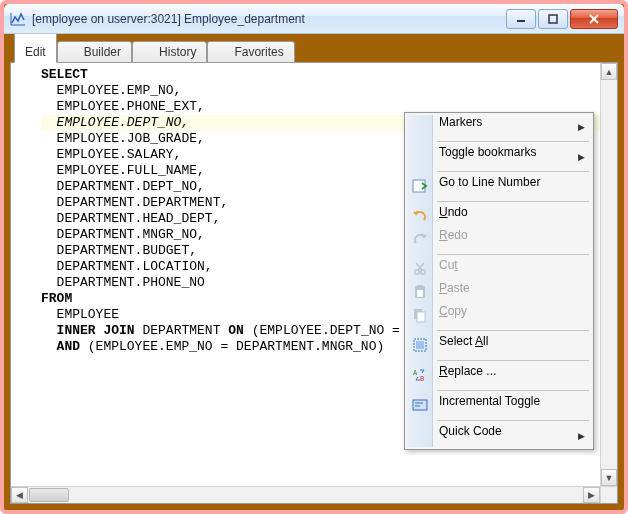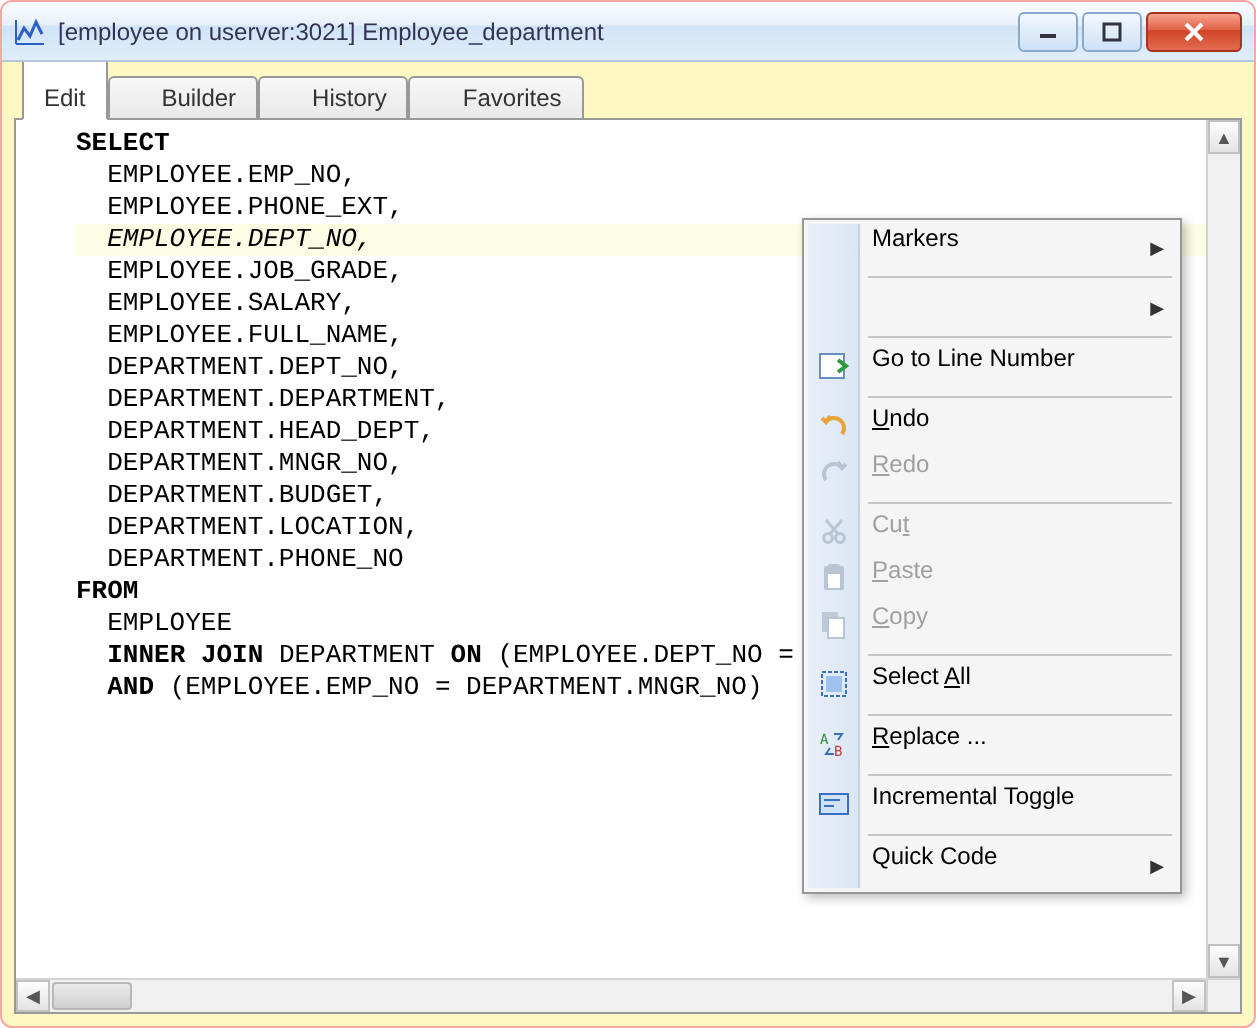--- a/index.html
+++ b/index.html
@@ -8,23 +8,23 @@
     font-family: "Segoe UI", Tahoma, sans-serif;
     font-size: 12px;
     background: #fff;
     overflow: hidden;
     width: 628px;
     height: 514px;
   }
   .window {
     width: 628px;
     height: 514px;
-    border: 1px solid #fca5a5;
+    border: 4px solid #fca5a5;
     border-radius: 6px;
-    background: #fef9c3;
+    background: #a16207;
     position: relative;
     display: flex;
     flex-direction: column;
   }
   .titlebar {
     height: 30px;
     background: linear-gradient(to bottom, #f9fcfe 0%, #e6f0fa 40%, #d0e4f7 41%, #e0edfa 100%);
     border-bottom: 1px solid #b6c7dd;
     display: flex;
     align-items: center;
@@ -289,20 +289,21 @@
 
   <div class="ctx" id="ctx">
     <div class="iconcol"></div>
     <div class="items" id="ctx-items">
         <div class="ctx-item">
           <span>Markers</span>
           <span class="sub">▶</span>
         </div>
         <div class="ctx-sep"></div>
         <div class="ctx-item">
+          <span>Toggle bookmarks</span>
           <span class="sub">▶</span>
         </div>
         <div class="ctx-sep"></div>
         <div class="ctx-item">
           <span class="micon">
             <svg width="16" height="16">
               <rect x="1" y="2" width="12" height="12" fill="#fff" stroke="#6a8ec2"></rect>
               <path d="M10 5 L14 8 L10 11" stroke="#2e9b3a" stroke-width="2" fill="none"></path>
             </svg>
           </span>

